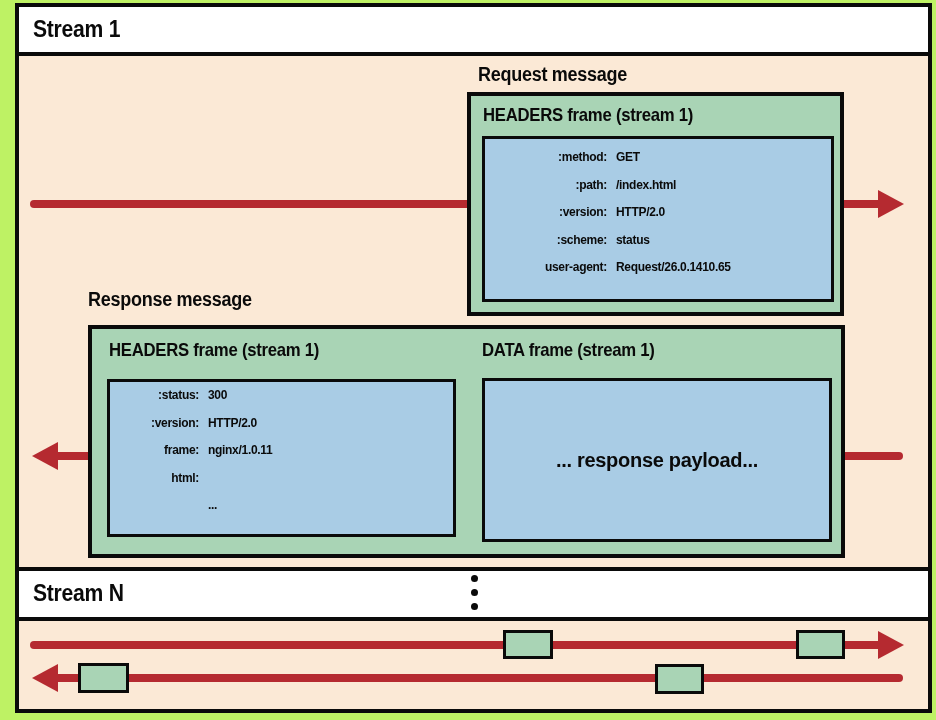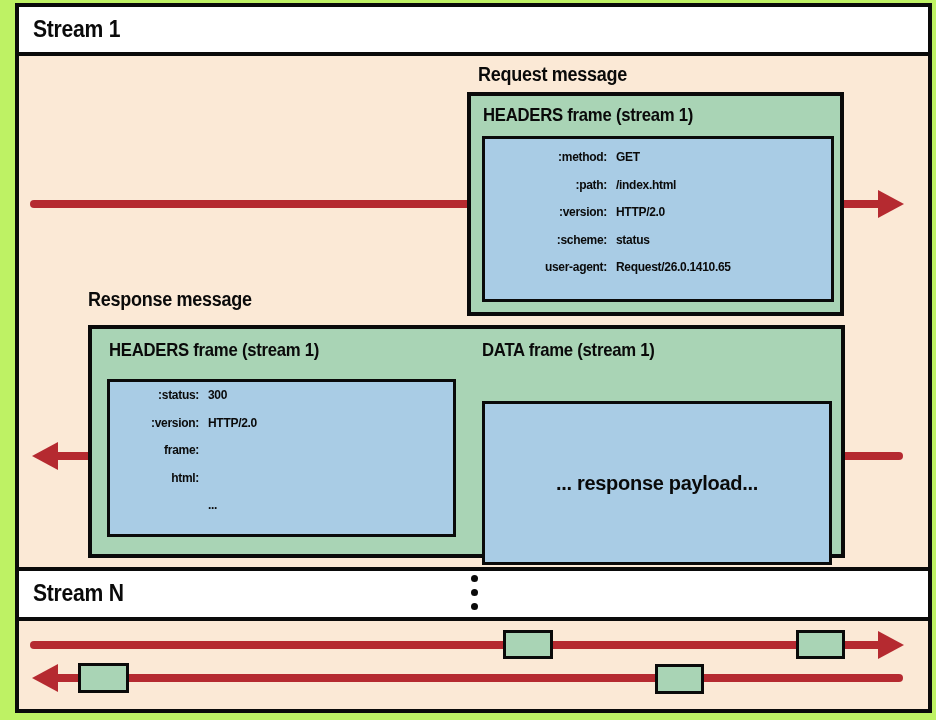--- a/index.html
+++ b/index.html
@@ -58,21 +58,21 @@
   .bluebox { position:absolute; background:var(--blue); border:3px solid var(--ink); }
 
   #reqFrame  { left:467px; top:92px;  width:377px; height:224px; }
   #reqFrameTitle { left:12px; top:8px; }
   #reqBlue   { left:11px; top:40px; width:352px; height:166px; padding-top:5px; }
 
   #respFrame { left:88px; top:325px; width:757px; height:233px; }
   #respHeadersTitle { left:17px;  top:10px; }
   #respDataTitle    { left:390px; top:10px; }
   #respBlue1 { left:15px;  top:50px; width:349px; height:158px; }
-  #respBlue2 { left:390px; top:49px; width:350px; height:164px; display:flex; align-items:center; justify-content:center;margin-top:23px; }
+  #respBlue2 { left:390px; top:49px; width:350px; height:164px; display:flex; align-items:center; justify-content:center; }
 
   .kv-row { display:flex; line-height:27.5px; font-size:12px; white-space:nowrap; }
   .k  { width:122px; text-align:right; }
   .k2 { width:89px;  text-align:right; }
   .v  { margin-left:9px; }
   #payloadText { font-size:20px; }
 
   
   .chip { position:absolute; background:var(--green); border:3px solid var(--ink); z-index:3; }
   #chip1 { left:503px; top:630px; width:50px; height:29px; }
@@ -137,20 +137,21 @@
       <div class="kv-row">
           <span class="k2">:status:</span>
           <span class="v">300</span>
         </div>
       <div class="kv-row">
           <span class="k2">:version:</span>
           <span class="v">HTTP/2.0</span>
         </div>
       <div class="kv-row">
           <span class="k2">frame:</span>
+          <span class="v">nginx/1.0.11</span>
         </div>
       <div class="kv-row">
           <span class="k2">html:</span>
         </div>
       <div class="kv-row">
           <span class="k2"></span>
           <span class="v">...</span>
         </div>
     </div>
     <div class="bluebox" id="respBlue2">

